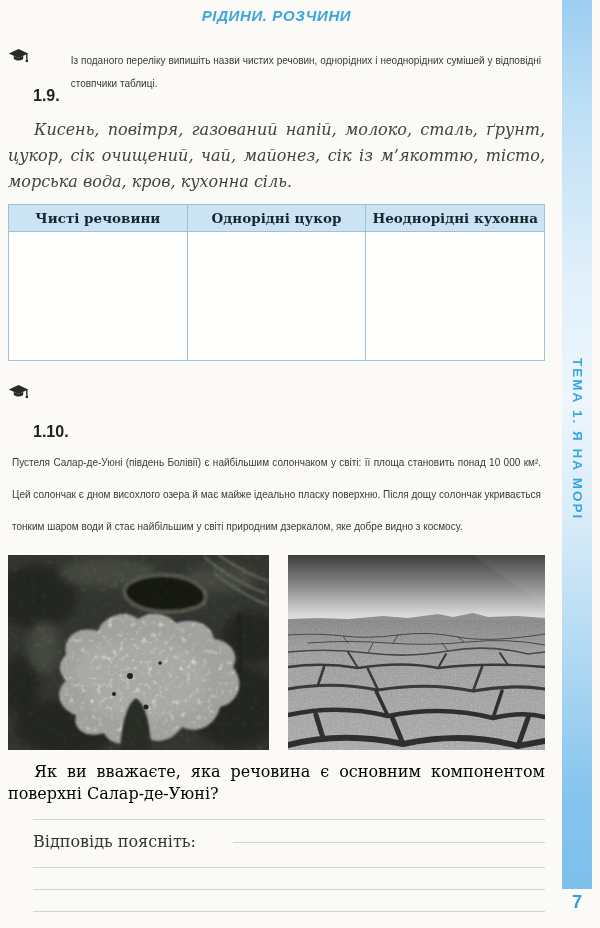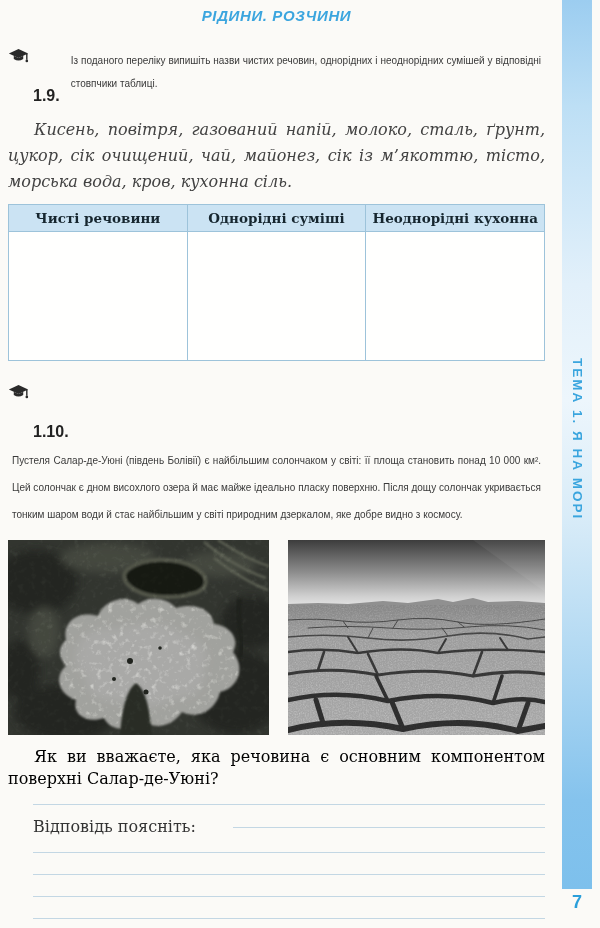--- a/index.html
+++ b/index.html
@@ -10,21 +10,21 @@
   .chapter-title{margin:7px 0 0;text-align:center;font-size:15px;font-weight:bold;
     letter-spacing:.6px;color:#3ba5de;font-style:italic;}
 
   .task{display:flex;margin-top:21px;}
   .task-head{flex:0 0 auto;display:flex;align-items:flex-start;gap:4px;padding-right:7px;}
   .task-icon{display:inline-block;margin-top:2px;line-height:0;}
   .task-number{font-weight:bold;font-size:16px;color:#222;line-height:22px;margin-top:40px;}
   .task-text{flex:1;margin:4px;font-size:10px;line-height:23px;color:#3a3a3a;
     text-align:justify;hyphens:manual;}
   .task-2{margin-top:20px;flex-direction:column;}
-  .task-2 .task-text{line-height:27px;}
+  .task-2 .task-text{line-height:32px;}
 
   .serif{font-family:"DejaVu Serif","Liberation Serif",serif;}
 
   .substances{margin:10px 0 0;font-family:"DejaVu Serif","Liberation Serif",serif;
     font-style:italic;font-weight:500;font-size:16px;line-height:26px;color:#424242;
     text-align:justify;text-indent:26px;}
 
   .fill-table{margin-top:9px;width:100%;border-collapse:collapse;table-layout:fixed;border-radius:10px;}
   .fill-table th{background:#cbe3f3;border:1px solid #9dc3da;
     font-family:"DejaVu Serif","Liberation Serif",serif;font-size:13.5px;font-weight:bold;
@@ -77,21 +77,21 @@
       </div>
       <p class="task-text">Із по­да­но­го пе­ре­лі­ку ви­пи­шіть на­зви чис­тих ре­чо­вин, од­но­рід­них і не­од­но­рід­них су­мі­шей у від­по­від­ні стовп­чи­ки та­бли­ці.</p>
     </section>
 
     <p class="substances">Кисень, повітря, газований напій, молоко, сталь, ґрунт, цукор, сік очищений, чай, майонез, сік із м’якоттю, тісто, морська вода, кров, кухонна сіль.</p>
 
     <table class="fill-table">
       <thead>
         <tr>
           <th>Чисті речовини</th>
-          <th>Однорідні суміші</th>
+          <th>Однорідні цукор</th>
           <th>Неоднорідні кухонна</th>
         </tr>
       </thead>
       <tbody>
         <tr>
           <td></td>
           <td></td>
           <td></td>
         </tr>
       </tbody>

